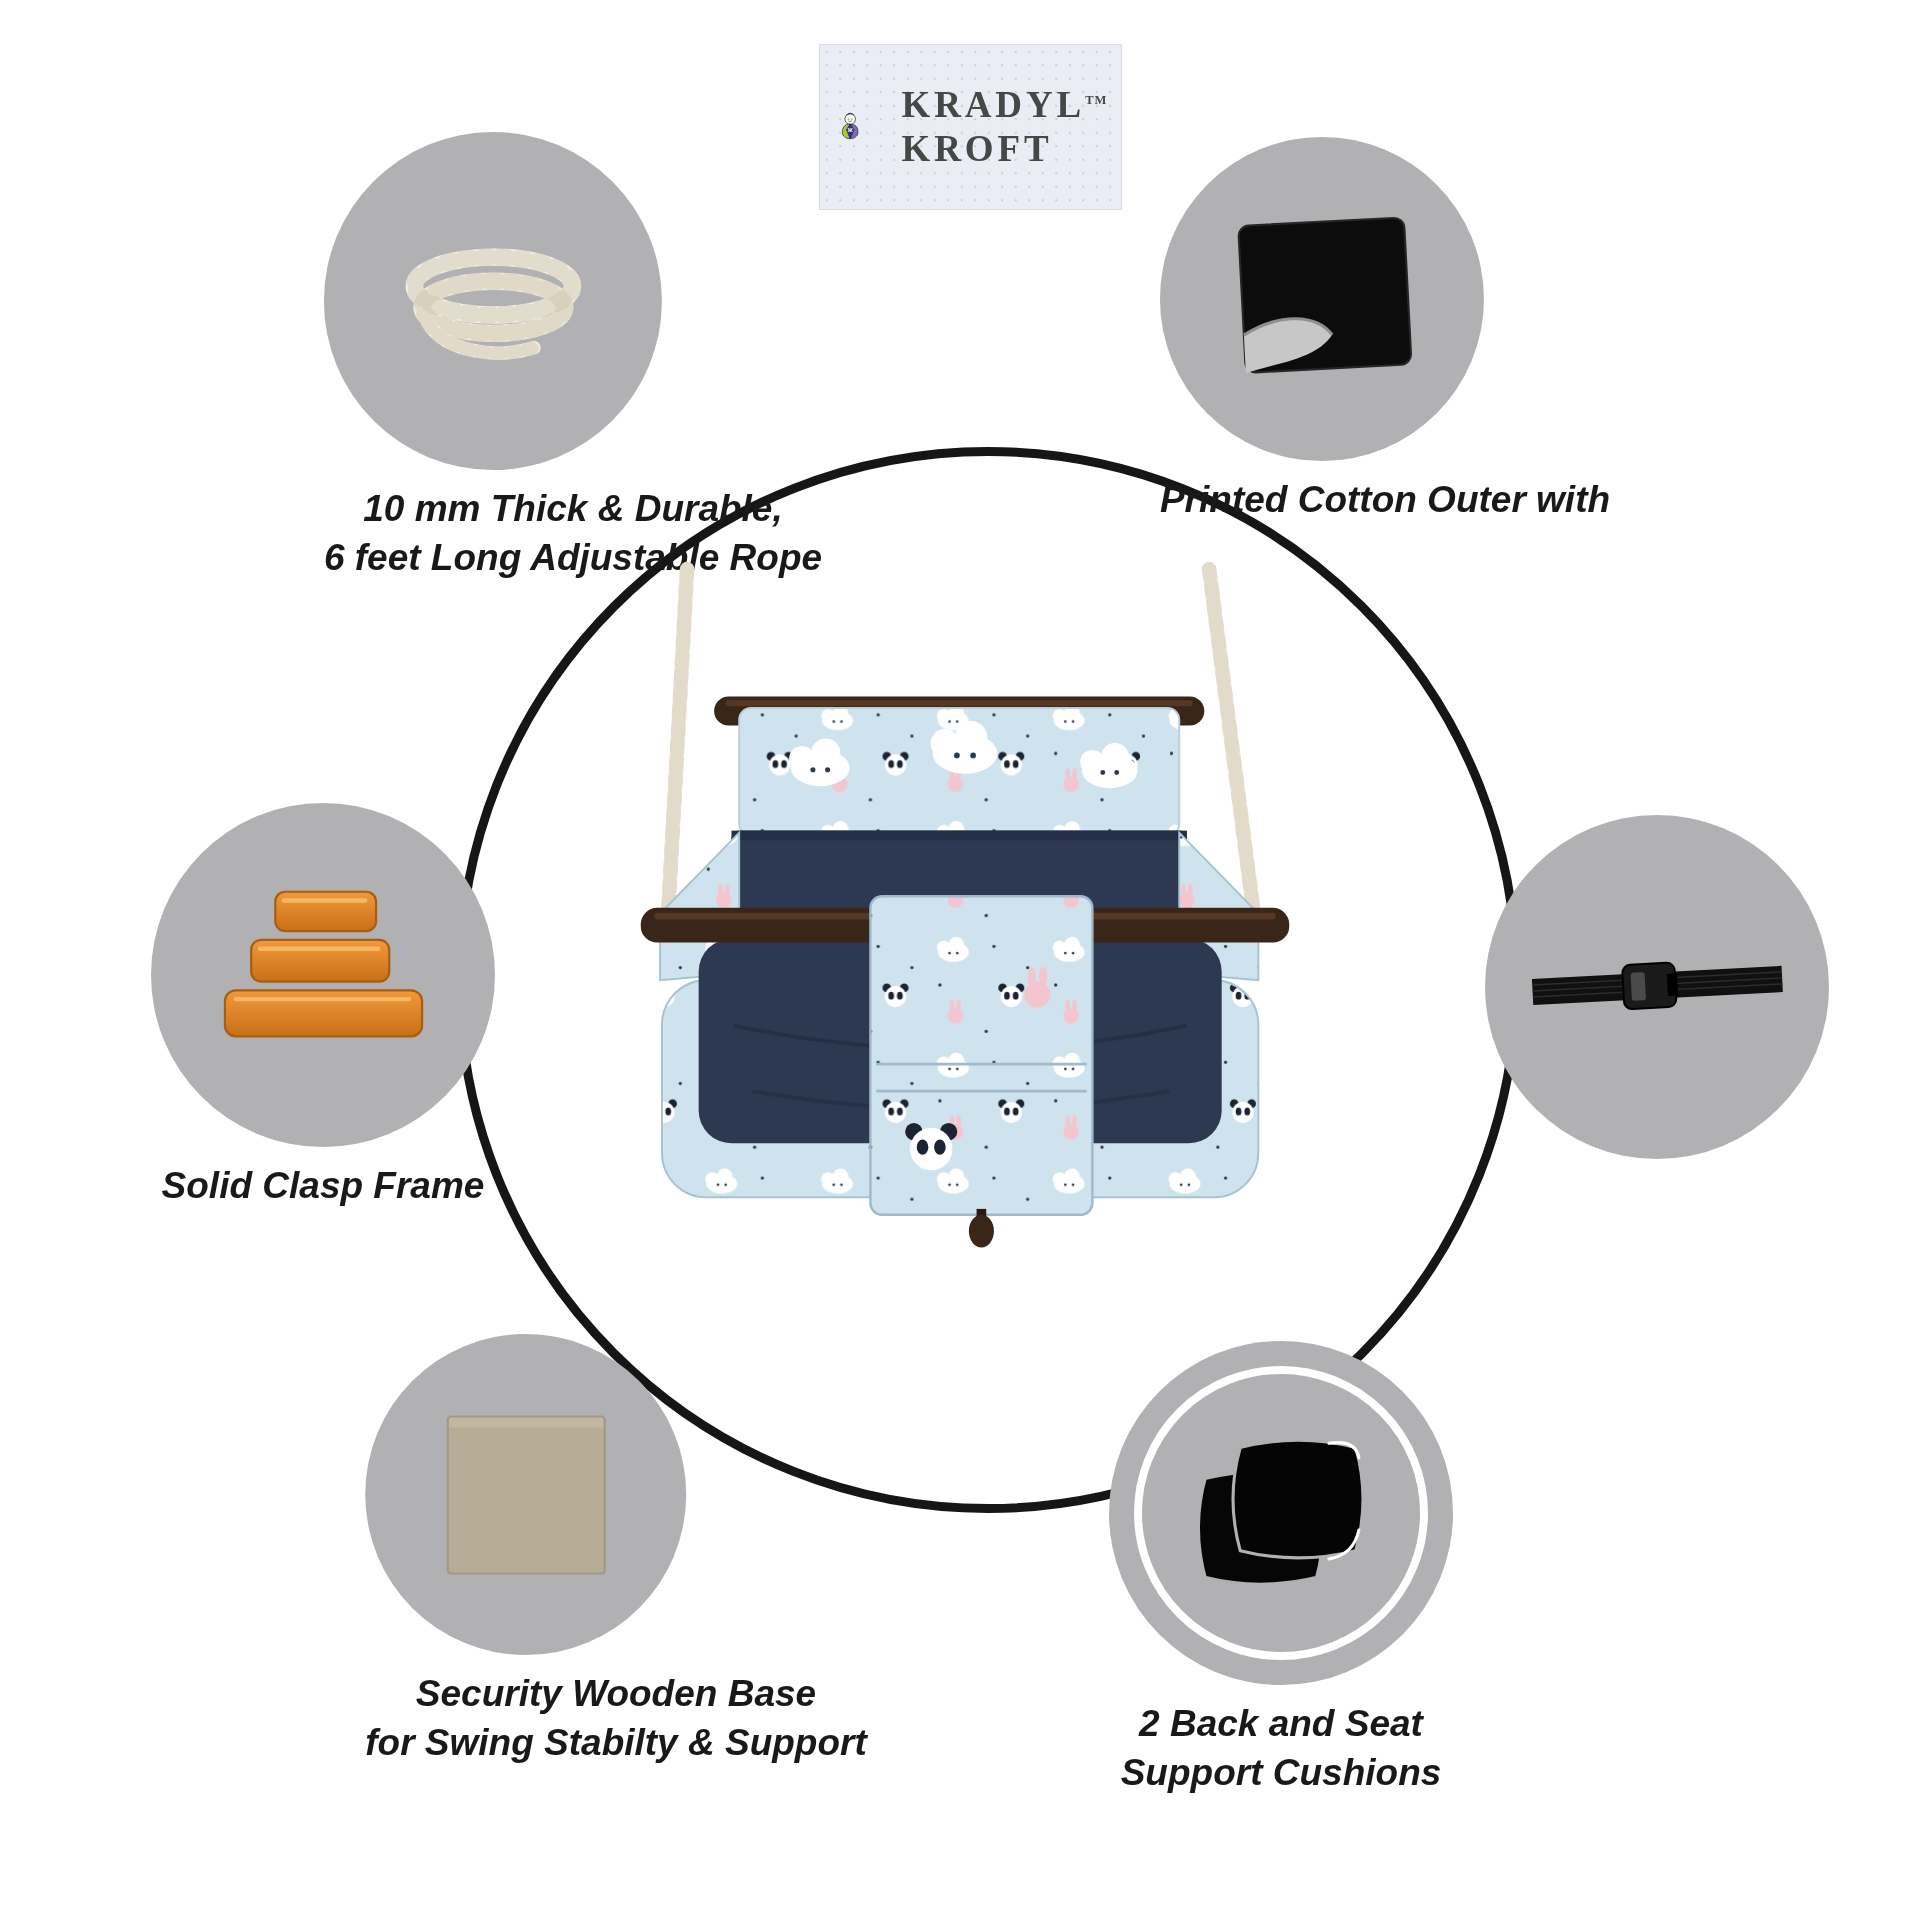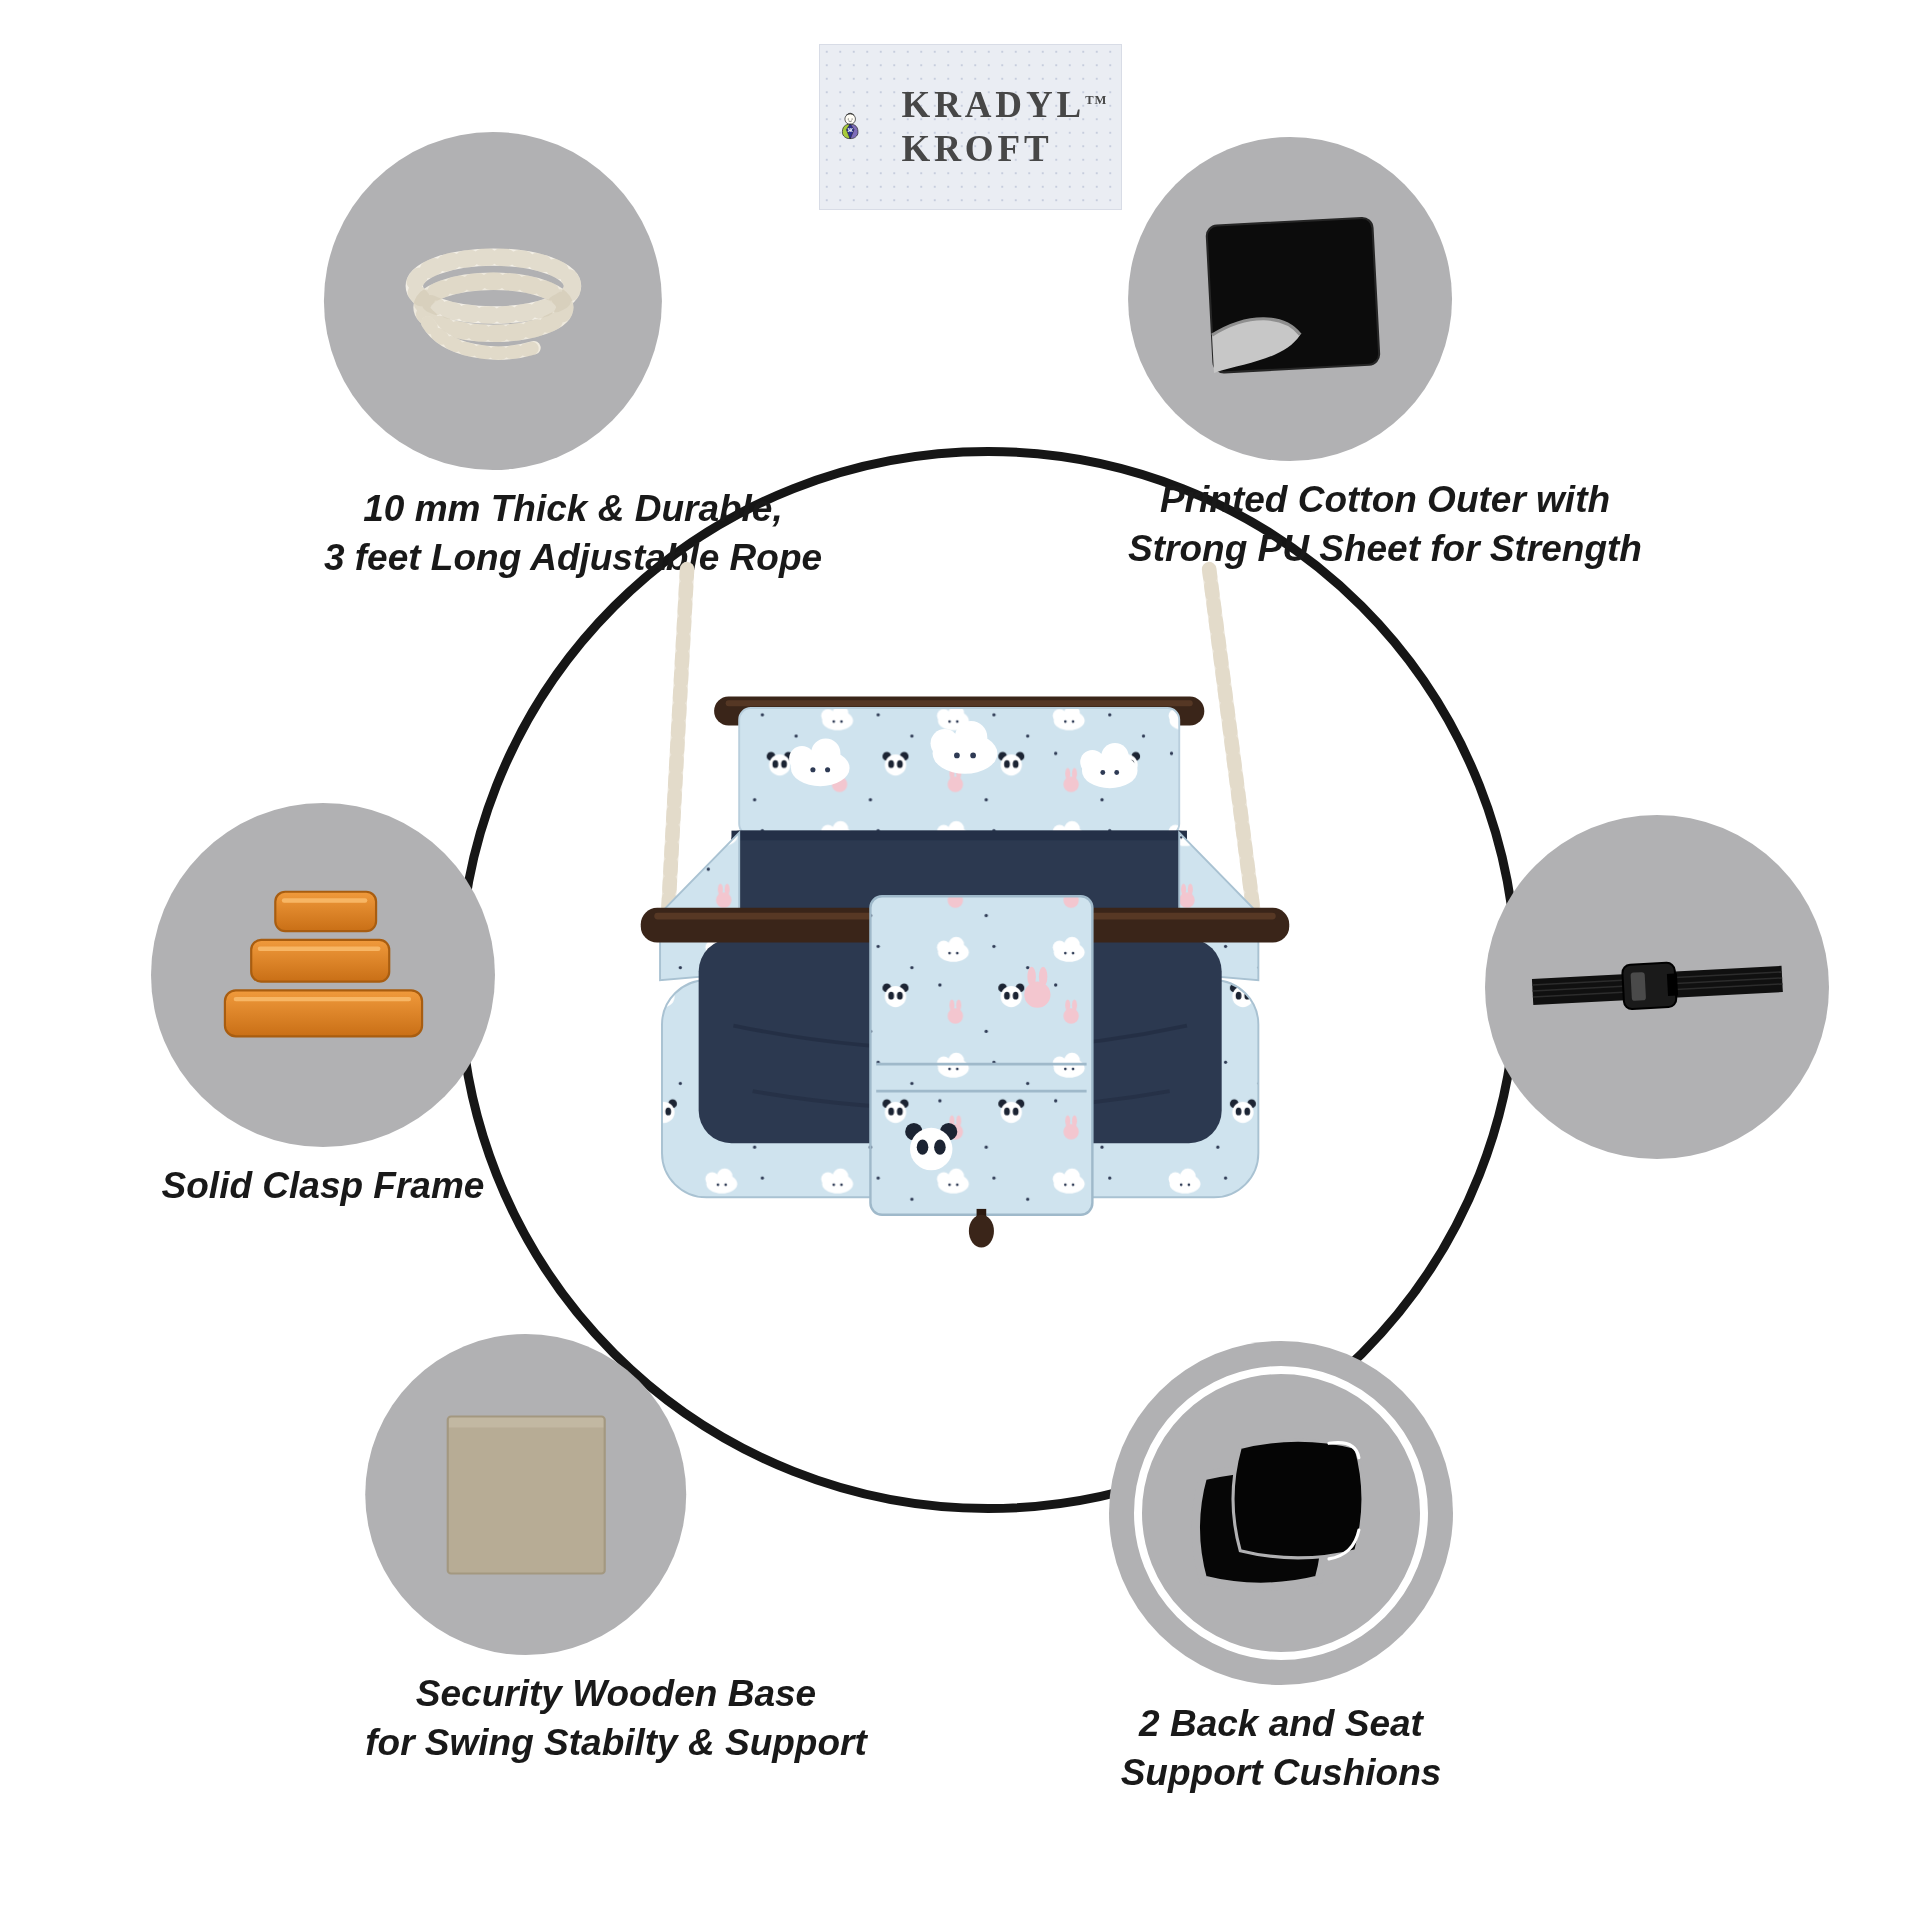--- a/index.html
+++ b/index.html
@@ -82,38 +82,37 @@
           <ellipse cx="120" cy="106" rx="74" ry="27" stroke="#eee9dd" stroke-width="18"></ellipse>
           <ellipse cx="120" cy="84" rx="82" ry="30" stroke="#cfc6b0" stroke-width="18" stroke-dasharray="7 12" opacity="0.45"></ellipse>
           <ellipse cx="120" cy="106" rx="74" ry="27" stroke="#cfc6b0" stroke-width="18" stroke-dasharray="7 12" opacity="0.45"></ellipse>
           <path d="M52,122 C70,152 122,160 162,148" stroke="#f0ebdf" stroke-width="14"></path>
           <path d="M52,122 C70,152 122,160 162,148" stroke="#cfc6b0" stroke-width="14" stroke-dasharray="6 10" opacity="0.45"></path>
         </g>
       </svg>
     </div>
     <div class="caption">
       <div>10 mm Thick &amp; Durable,</div>
-      <div>3 feet Long Adjustable Rope</div>
+      <div>6 feet Long Adjustable Rope</div>
     </div>
   </div>
 
   <div class="feature" style="left:1385px;top:137px">
     <div class="bubble" style="width:324px;height:324px">
       <svg width="232" height="189" viewBox="0 0 220 180">
         <g transform="rotate(-3 110 90)">
           <rect x="34" y="16" width="158" height="140" rx="10" fill="#0c0c0c"></rect>
           <rect x="34" y="16" width="158" height="140" rx="10" fill="none" stroke="#262626" stroke-width="2"></rect>
           <path d="M34,120 C70,100 104,104 118,124 C102,146 66,148 34,156 Z" fill="#c7c7c7"></path>
           <path d="M34,120 C70,100 104,104 118,124" fill="none" stroke="#8f8f8f" stroke-width="3"></path>
         </g>
       </svg>
     </div>
     <div class="caption">
       <div>Printed Cotton Outer with</div>
-      <div>Strong PU Sheet for Strength</div>
     </div>
   </div>
 
   <div class="feature" style="left:323px;top:803px">
     <div class="bubble" style="width:344px;height:344px">
       <svg width="241" height="198" viewBox="0 0 220 180">
         <defs>
           <linearGradient id="woodg" x1="0" y1="0" x2="0" y2="1">
             <stop offset="0" stop-color="#f09a3c"></stop>
               <stop offset="1" stop-color="#c96f16"></stop>

